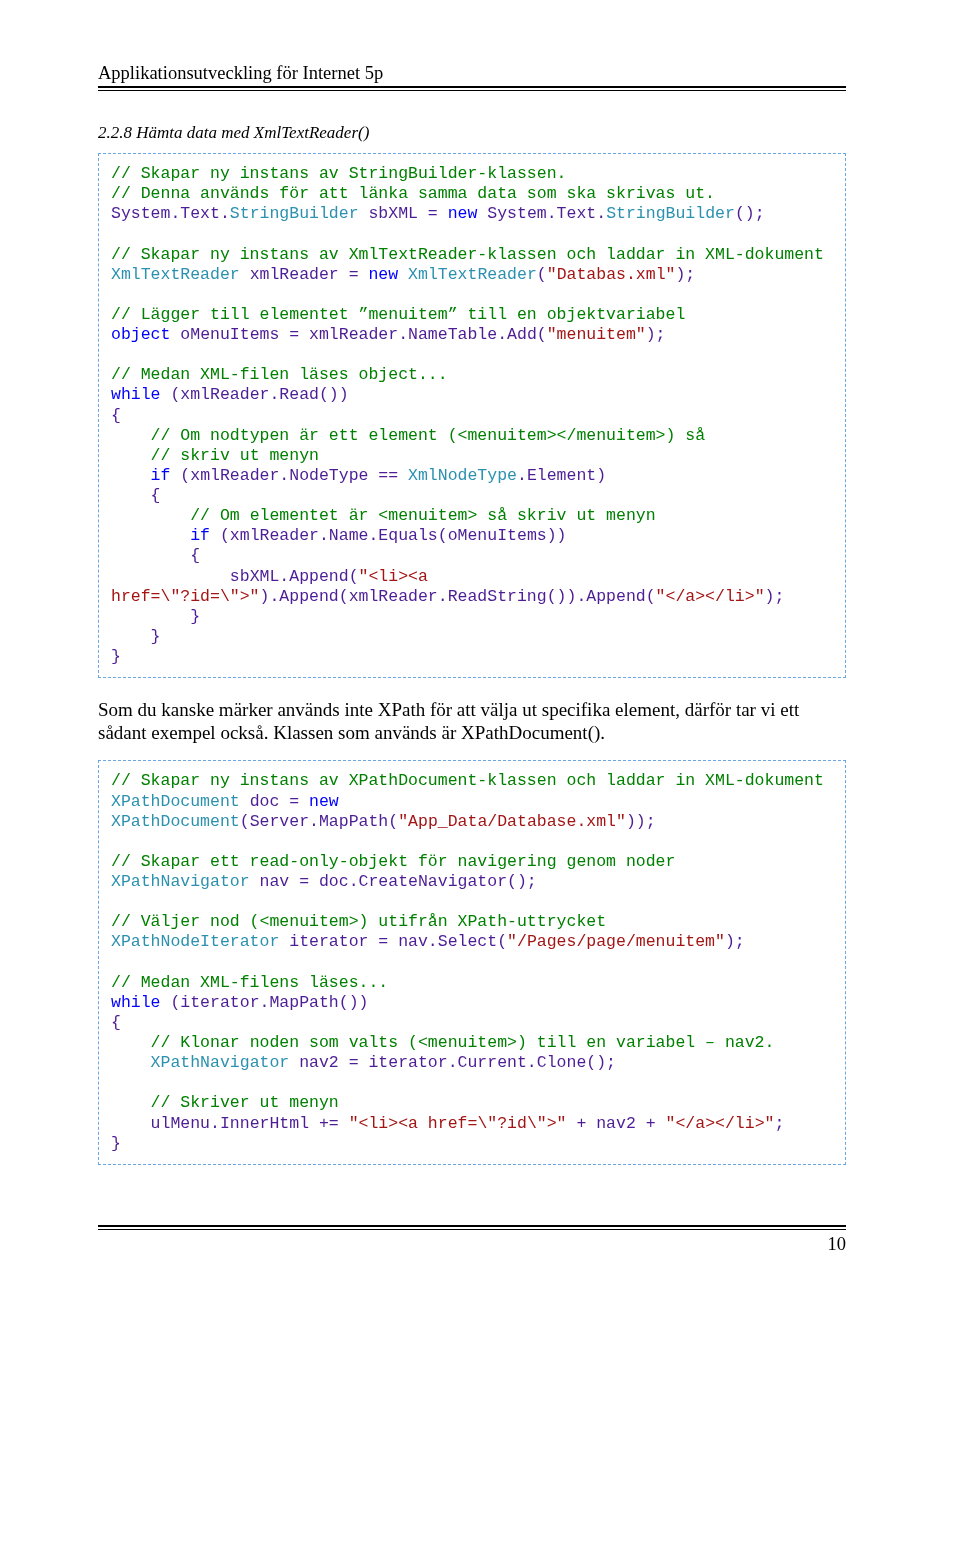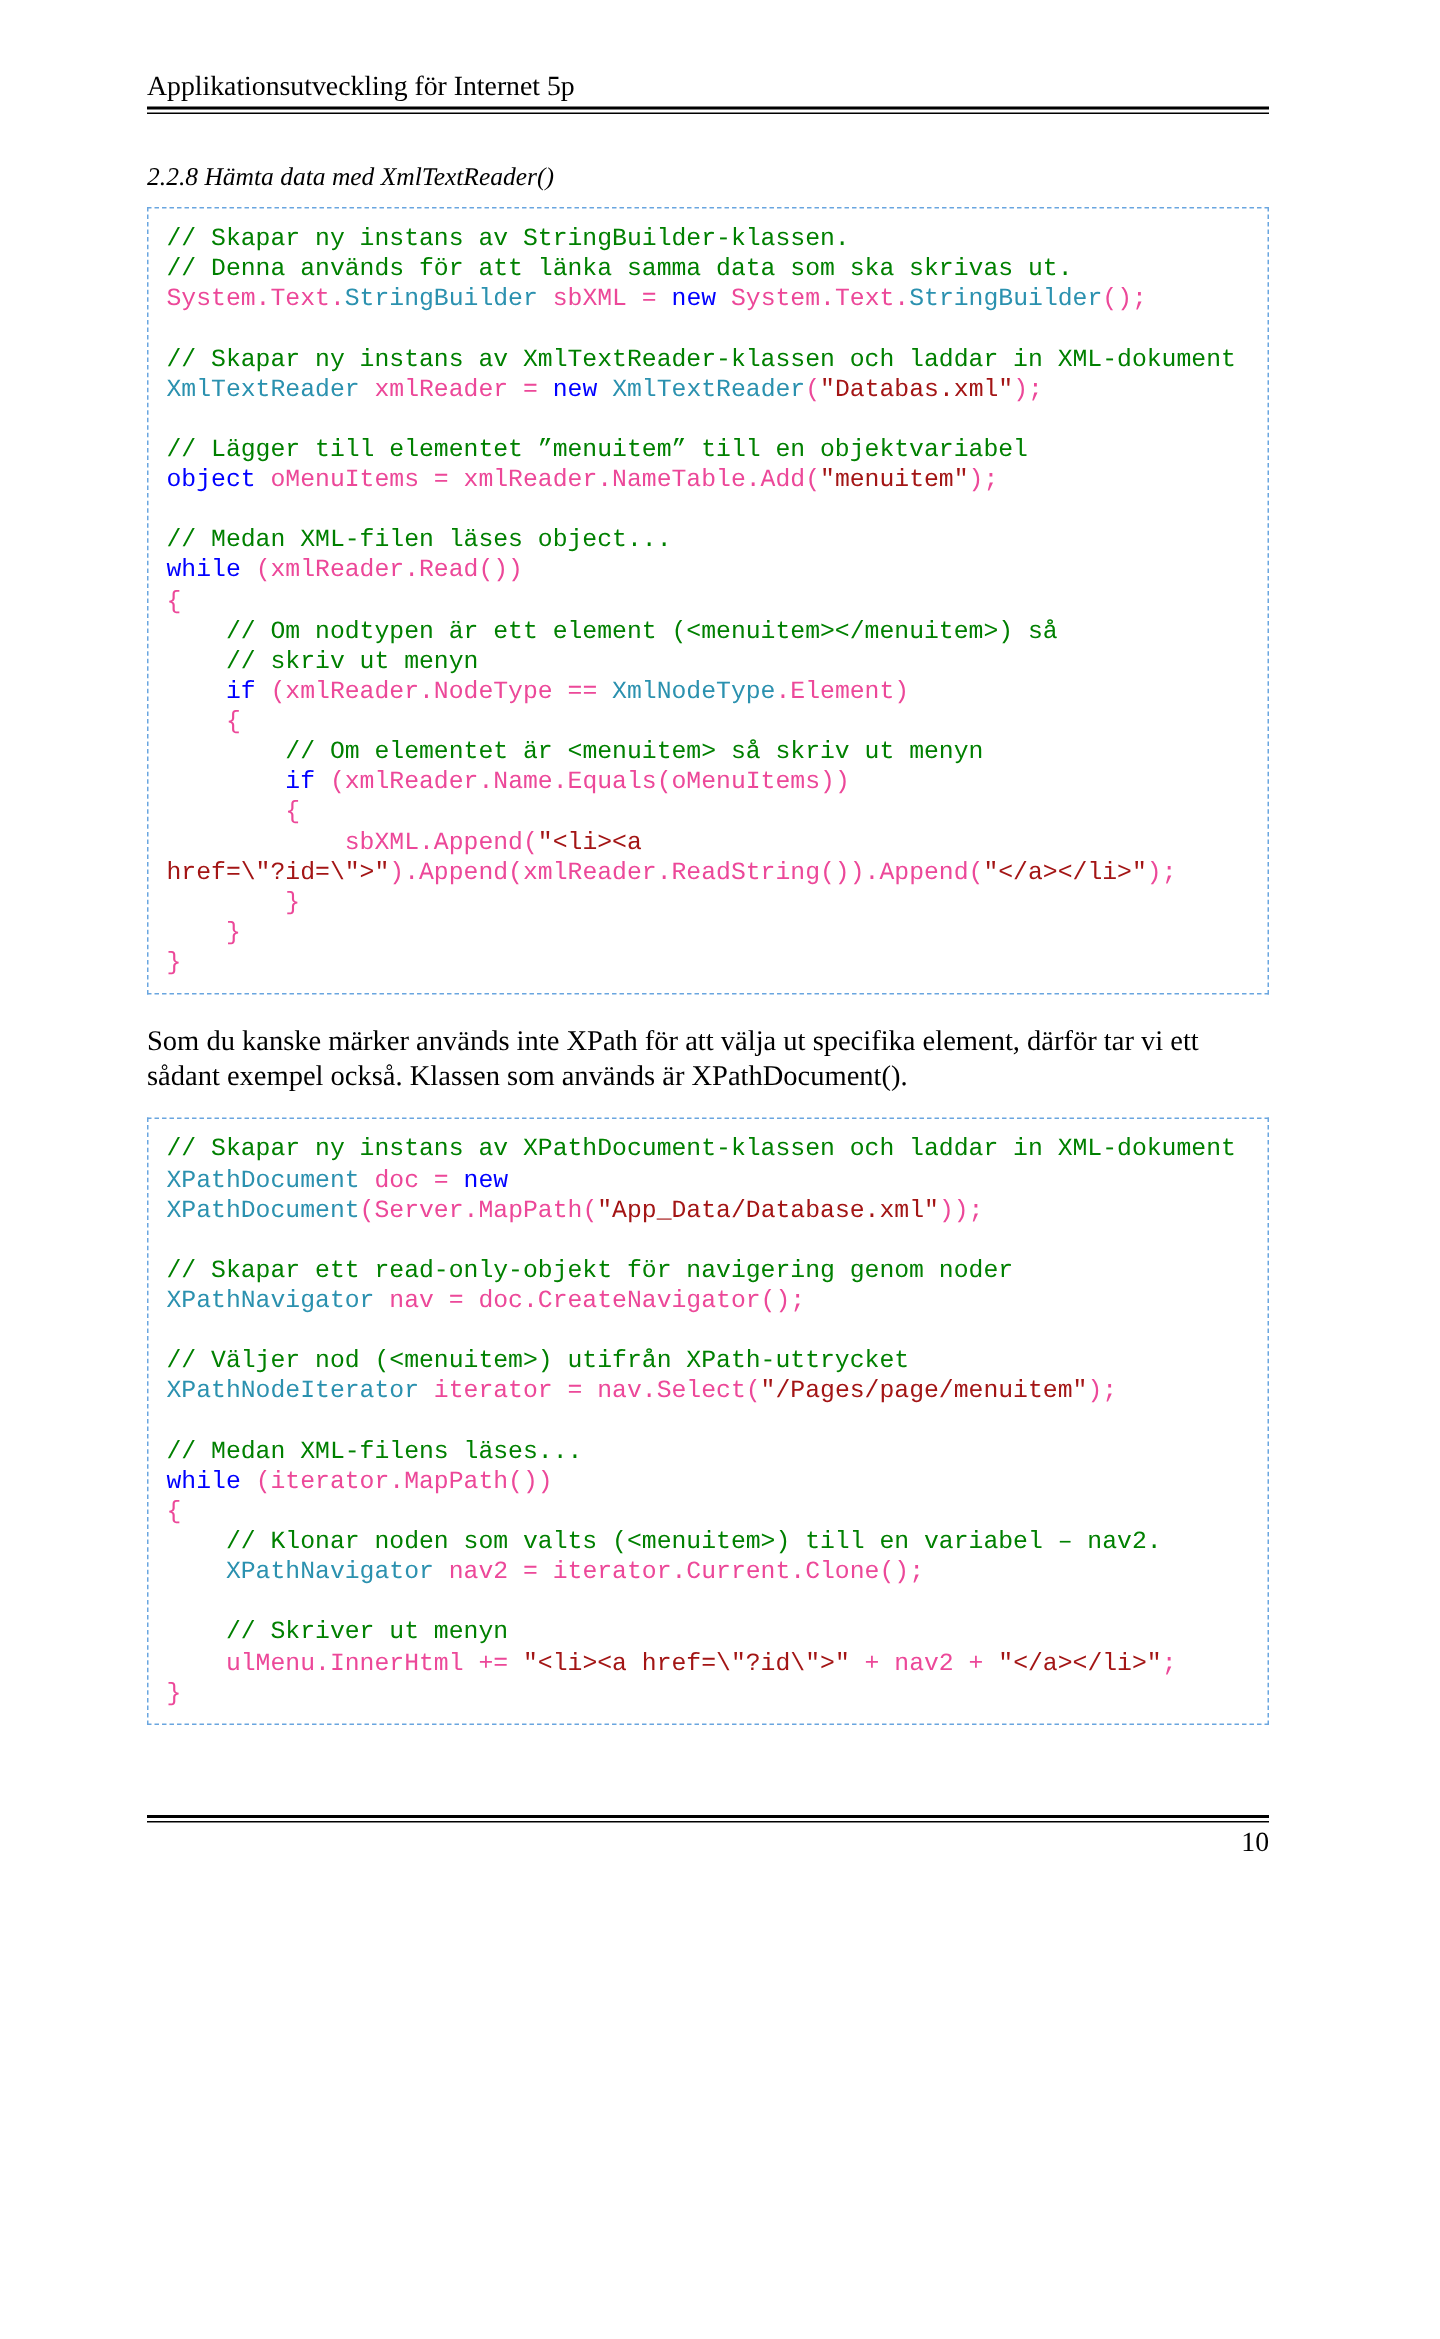--- a/index.html
+++ b/index.html
@@ -4,21 +4,21 @@
 <style>
   body {
     margin: 0;
     padding: 0;
     background: #ffffff;
     font-family: "Times New Roman", Times, serif;
     color: #000000;
     width: 960px;
   }
   .page {
-    padding: 48px 98px 40px 98px;
+    padding: 63px 98px 40px 98px;
     box-sizing: border-box;
     width: 944px;
   }
   .doc-header {
     font-size: 18.5px;
     margin-bottom: 2px;
   }
   hr.double-top {
     border: none;
     border-top: 2px solid #000;
@@ -47,21 +47,21 @@
     font-size: 16.5px;
     line-height: 1.22;
     white-space: pre-wrap;
     word-break: break-word;
     margin: 10px 0 20px 0;
   }
   .c-green { color: #008000; }
   .c-blue  { color: #0000ff; }
   .c-teal  { color: #2b91af; }
   .c-red   { color: #a31515; }
-  .c-black { color: #ec4899; }
+  .c-black { color: #4c1d95; }
   .page-footer {
     margin-top: 60px;
   }
   .footer-line-top {
     border: none;
     border-top: 2px solid #000;
     margin: 0;
   }
   .footer-line-bot {
     border: none;

